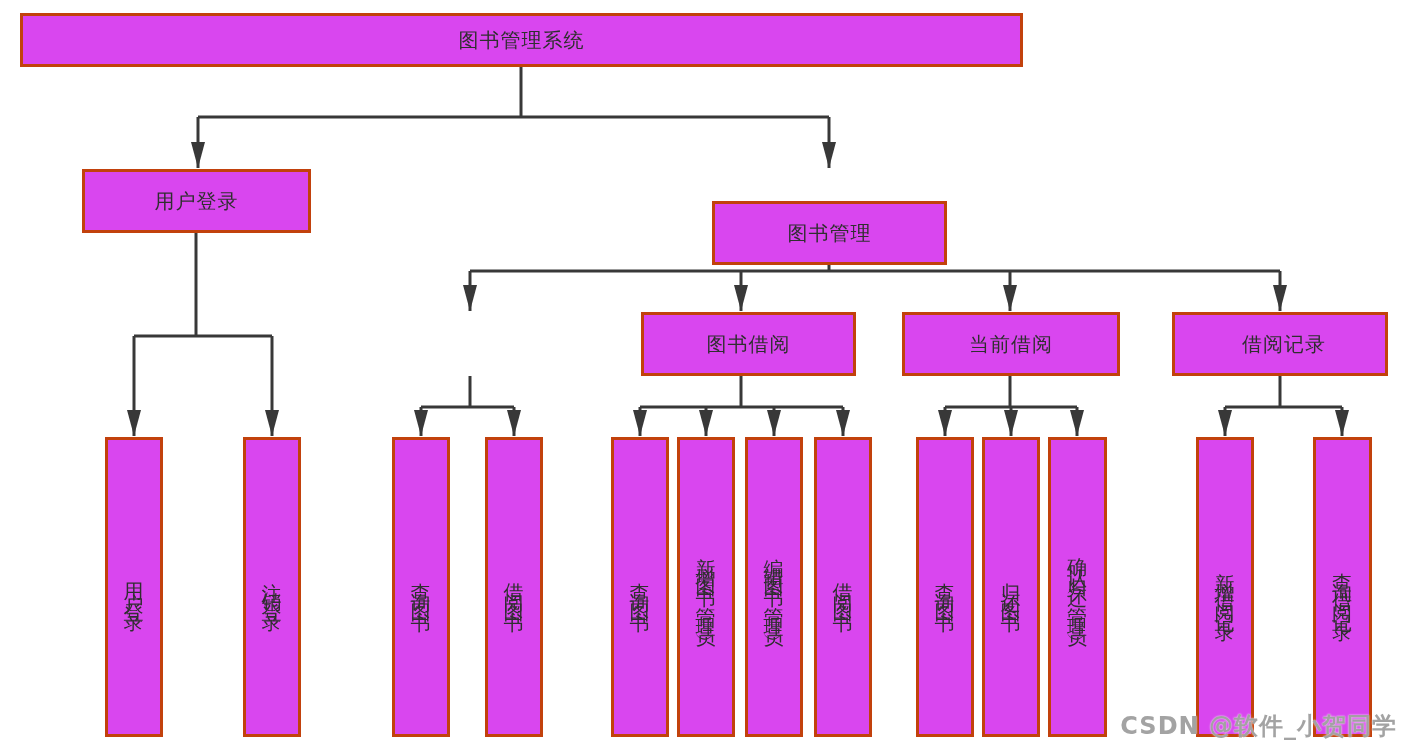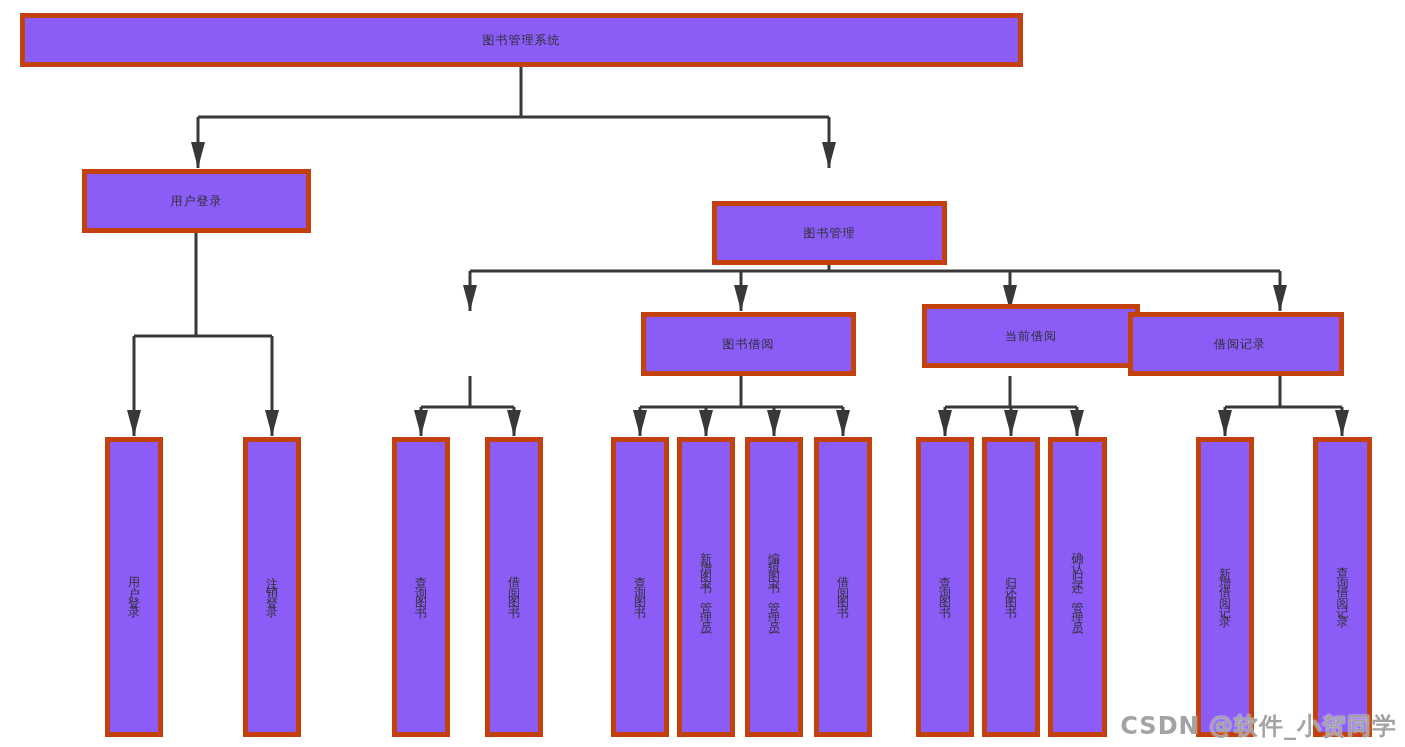--- a/index.html
+++ b/index.html
@@ -17,27 +17,27 @@
   }
   .wires {
     position: absolute;
     left: 0; top: 0;
     width: 1405px;
     height: 747px;
   }
   .node {
     position: absolute;
     box-sizing: border-box;
-    border: 5px solid #c2410c;
-    background: #8b5cf6;
+    border: 3px solid #c2410c;
+    background: #d946ef;
     display: flex;
     align-items: center;
     justify-content: center;
     color: #2f2f2f;
-    font-size: 12px;
+    font-size: 20px;
     z-index: 1;
   }
   .hnode span {
     white-space: nowrap;
     letter-spacing: 1px;
   }
   .vnode span {
     writing-mode: vertical-rl;
     text-orientation: mixed;
     letter-spacing: 10px;
@@ -45,22 +45,22 @@
     white-space: nowrap;
   }
   
   .n-root  { left: 20px;   top: 13px;  width: 1003px; height: 54px; }
   
   .n-l2a   { left: 82px;   top: 169px; width: 229px;  height: 64px; }
   .n-l2b   { left: 712px;  top: 169px; width: 235px;  height: 64px; margin-top: 32px; }
   
   .n-l3a   { left: 362px;  top: 312px; width: 215px;  height: 64px; }
   .n-l3b   { left: 633px;  top: 312px; width: 215px;  height: 64px; margin-left: 8px; }
-  .n-l3c   { left: 902px;  top: 304px; width: 218px;  height: 64px; margin-left: 20px; }
-  .n-l3d   { left: 1128px; top: 312px; width: 216px;  height: 64px; padding-left: 8px; }
+  .n-l3c   { left: 902px;  top: 312px; width: 218px;  height: 64px; }
+  .n-l3d   { left: 1172px; top: 312px; width: 216px;  height: 64px; padding-left: 8px; }
   
   .n-f01 { left: 105px;  top: 437px; width: 58px; height: 300px; }
   .n-f02 { left: 243px;  top: 437px; width: 58px; height: 300px; }
   .n-f03 { left: 392px;  top: 437px; width: 58px; height: 300px; }
   .n-f04 { left: 485px;  top: 437px; width: 58px; height: 300px; }
   .n-f05 { left: 611px;  top: 437px; width: 58px; height: 300px; }
   .n-f06 { left: 677px;  top: 437px; width: 58px; height: 300px; }
   .n-f07 { left: 745px;  top: 437px; width: 58px; height: 300px; }
   .n-f08 { left: 814px;  top: 437px; width: 58px; height: 300px; }
   .n-f09 { left: 916px;  top: 437px; width: 58px; height: 300px; }

